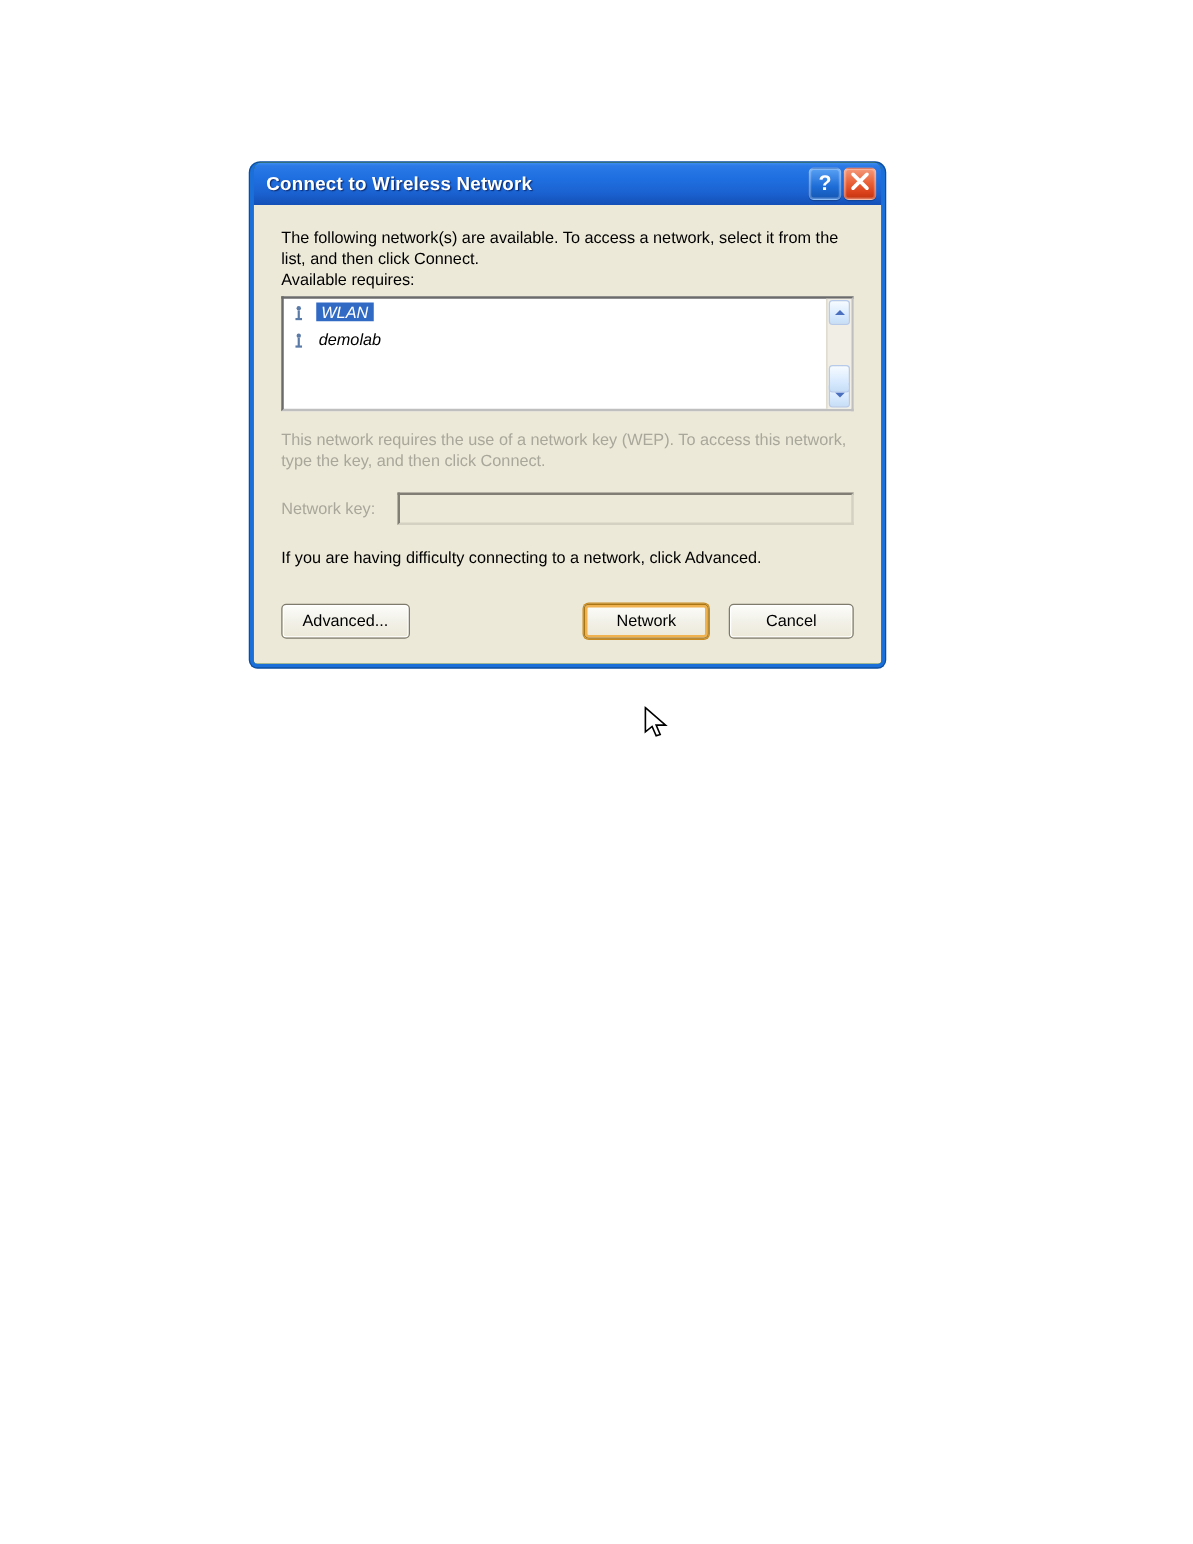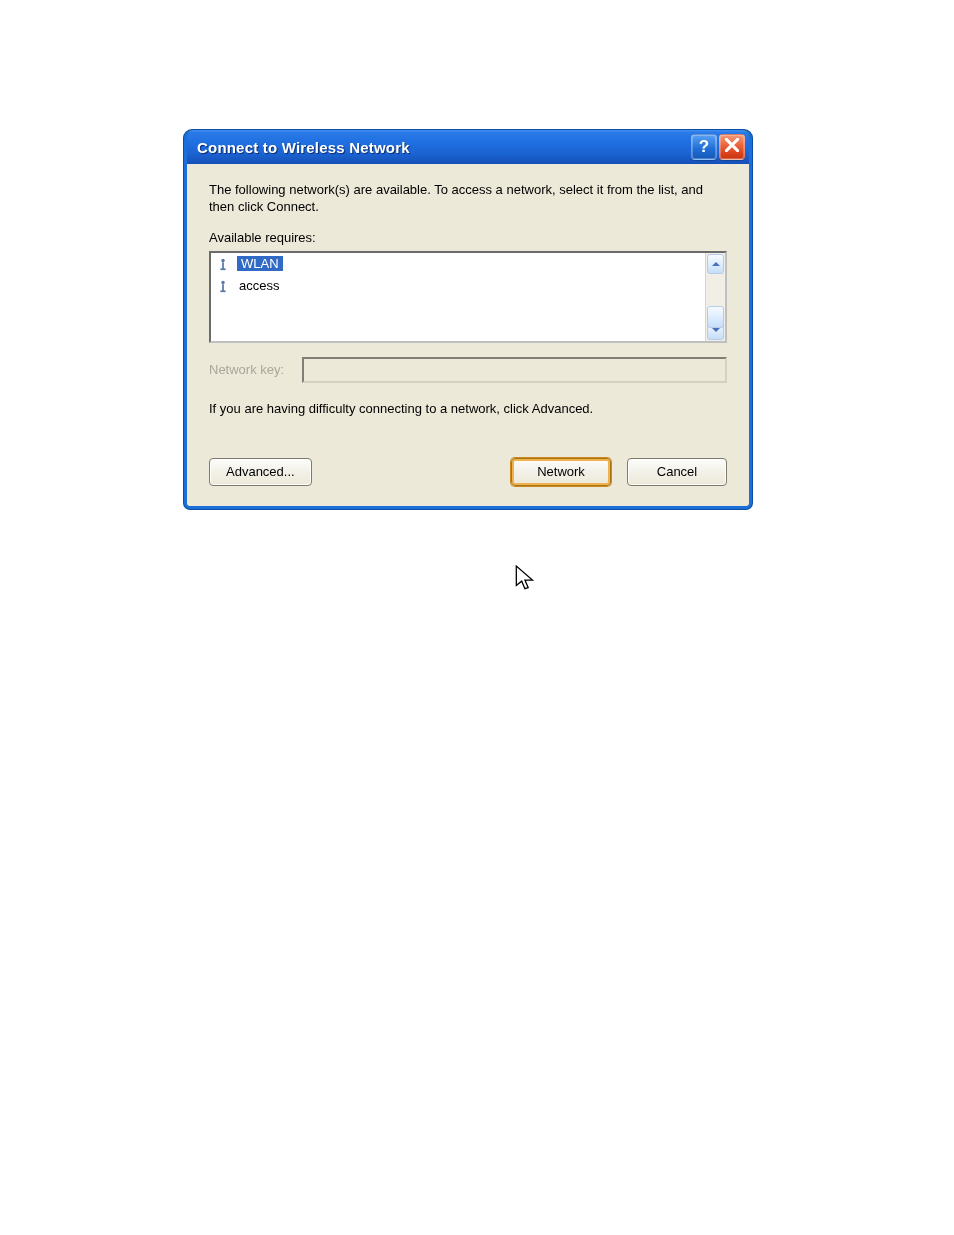--- a/index.html
+++ b/index.html
@@ -8,23 +8,23 @@
       padding: 0;
       background: #ffffff;
       font-family: "Tahoma", sans-serif;
       font-size: 13px;
       width: 954px;
       height: 1235px;
       position: relative;
     }
     .dialog {
       position: absolute;
-      left: 184px;
+      left: 200px;
       top: 130px;
-      width: 568px;
+      width: 508px;
       border: 3px solid #1a6fd8;
       border-top: none;
       border-radius: 8px 8px 6px 6px;
       overflow: hidden;
       box-shadow: 0 0 0 1px #0b4da0;
       background: #4d7c0f;
     }
     .titlebar {
       height: 34px;
       background: linear-gradient(to bottom,
@@ -66,21 +66,21 @@
     }
     .close-btn {
       background: linear-gradient(to bottom,#f49a7a,#e9633a 45%,#d8401a 80%,#c33510);
     }
     .close-btn svg { width: 14px; height: 14px; }
     .content {
       background: #ece9d8;
       padding: 18px 22px 20px 22px;
       color: #000;
     }
-    .intro { margin-bottom: 14px; line-height: 1.3; }
+    .intro { line-height: 1.3; }
     .section-label { margin-bottom: 6px; }
     .listbox-wrap {
       display: flex;
       border: 2px inset #bfbfbf;
       background: #fff;
       height: 92px;
       margin-bottom: 14px;
     }
     .listbox {
       flex: 1;
@@ -99,21 +99,21 @@
       padding: 0 4px;
     }
     .li-icon {
       width: 16px;
       height: 16px;
       display: flex;
       align-items: center;
       justify-content: center;
     }
     .li-icon svg { width: 14px; height: 14px; }
-    .li-label { font-size: 13px; padding: 0 2px; }
+    .li-label { font-size: 13px; padding: 0 2px; font-style: italic; }
     .scrollbar {
       width: 20px;
       background: #f1efe5;
       border-left: 1px solid #d9d6c7;
       display: flex;
       flex-direction: column;
       align-items: stretch;
     }
     .sb-btn {
       height: 20px;
@@ -150,21 +150,21 @@
     .key-label {
       color: #a9a79a;
       font-size: 13px;
     }
     .key-input {
       flex: 1;
       height: 26px;
       border: 2px inset #d4d1c2;
       background: #ece9d8;
     }
-    .help-line { margin-bottom: 42px; }
+    .help-line { margin-bottom: 30px; }
     .button-row {
       display: flex;
       align-items: center;
     }
     .xp-button {
       height: 28px;
       padding: 0 16px;
       background: linear-gradient(to bottom,#fdfdfb,#f3f2ea 45%,#ece9d8);
       border: 1px solid #7e7b6c;
       border-radius: 4px;
@@ -227,40 +227,41 @@
           <span class="li-label">WLAN</span>
         </div>
         <div class="list-item">
           <span class="li-icon">
             <svg viewBox="0 0 16 16">
                 <rect x="6" y="2" width="4" height="4" rx="2" fill="#5a7aa8"></rect>
                 <rect x="7" y="6" width="2" height="8" fill="#5a7aa8"></rect>
                 <rect x="5" y="13" width="6" height="2" fill="#5a7aa8"></rect>
               </svg>
           </span>
-          <span class="li-label">access</span>
+          <span class="li-label">demolab</span>
         </div>
       </div>
       <div class="scrollbar">
         <div class="sb-btn">
           <span><svg viewBox="0 0 8 8">
                 <path d="M0 6 L4 2 L8 6 Z"></path>
               </svg></span>
         </div>
         <div class="sb-track">
           <div class="sb-thumb"></div>
         </div>
         <div class="sb-btn">
           <span><svg viewBox="0 0 8 8">
                 <path d="M0 2 L4 6 L8 2 Z"></path>
               </svg></span>
         </div>
       </div>
     </div>
 
+    <div class="disabled-text">This network requires the use of a network key (WEP). To access this network, type the key, and then click Connect.</div>
 
     <div class="key-row">
       <span class="key-label">Network key:</span>
       <input class="key-input" type="text" disabled="" value="" style="">
     </div>
 
     <div class="help-line">If you are having difficulty connecting to a network, click Advanced.</div>
 
     <div class="button-row">
       <button class="xp-button">Advanced...</button>

